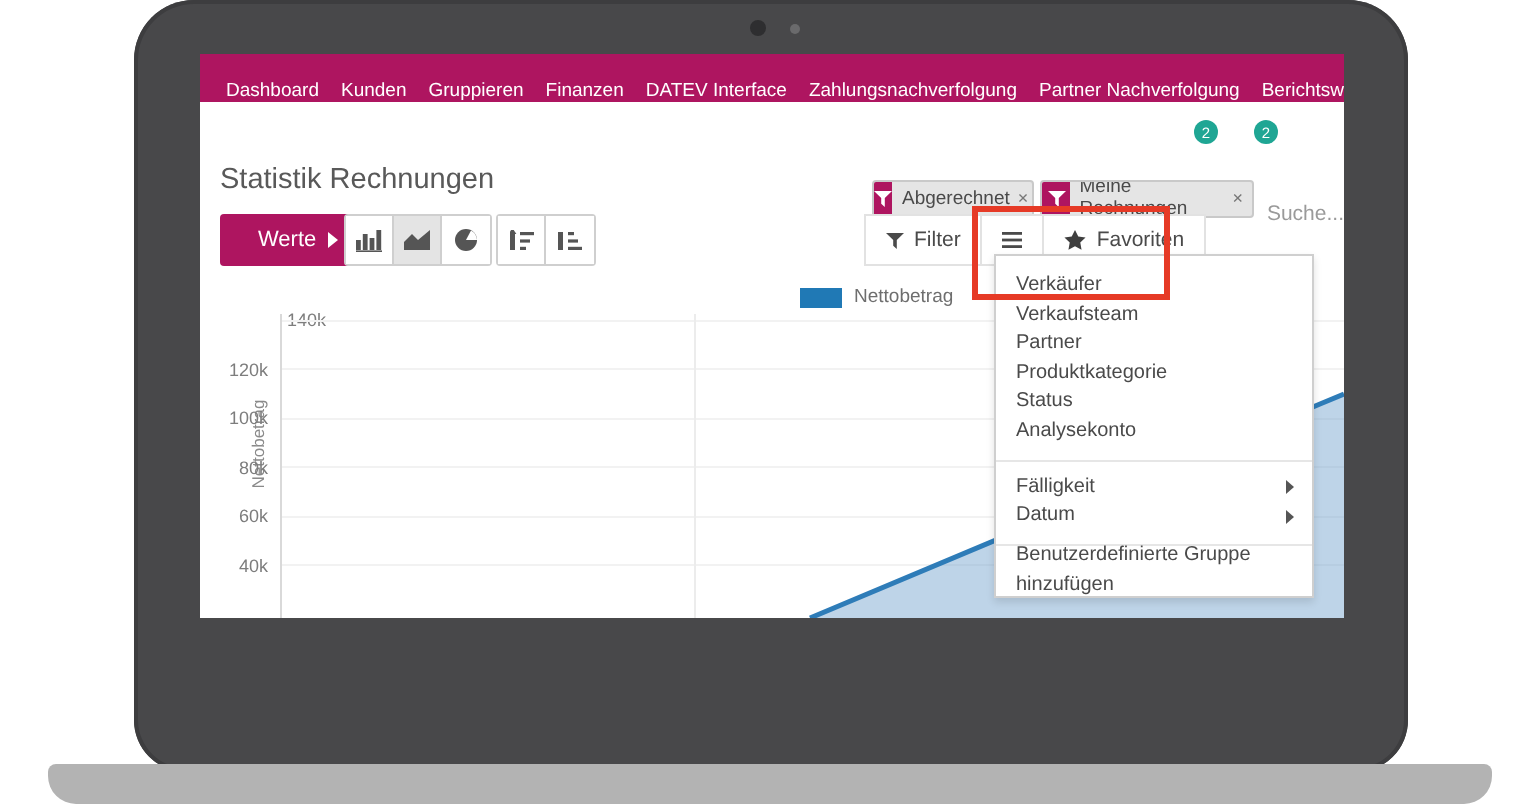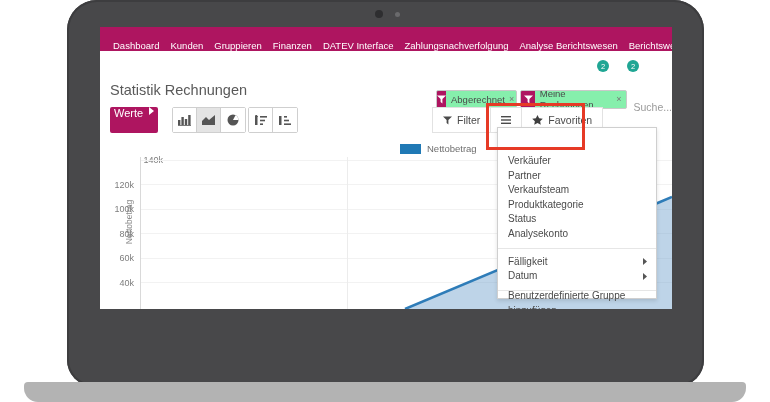--- a/index.html
+++ b/index.html
@@ -23,47 +23,47 @@
             display:flex; align-items:flex-end; gap:11px; padding-left:13px; white-space:nowrap; }
   .nav-item { color:#fff; font-size:9.5px; cursor:pointer; }
 
   .badge { position:absolute; width:12px; height:12px; border-radius:50%; background:#1fa694;
            color:#fff; font-size:7.5px; display:flex; align-items:center; justify-content:center; }
 
   .page-title { position:absolute; left:10px; top:55px; font-size:14.5px; color:#595959; }
 
   
   .search-row { position:absolute; left:336px; top:58px; display:flex; align-items:center; gap:3px; }
-  .facet { display:flex; align-items:stretch; height:19px; border:1px solid #c9c9c9; background:#86efac; border-radius:2px; overflow:hidden; }
+  .facet { display:flex; align-items:stretch; height:19px; border:1px solid #c9c9c9; background:#e5e5e5; border-radius:2px; overflow:hidden; }
   .facet-icon { width:15px; background:#ae1560; display:flex; align-items:center; justify-content:center; }
   .facet-label { display:flex; align-items:center; gap:4px; padding:0 5px; font-size:9.5px; color:#4a4a4a; }
   .facet-x { color:#777; font-size:9px; cursor:pointer; }
   .search-placeholder { font-size:10.5px; color:#9a9a9a; padding-left:3px;margin-top:16px; }
 
   
-  .btn-values { position:absolute; left:10px; top:80px; height:26px; padding:0 4px;
+  .btn-values { position:absolute; left:10px; top:80px; height:26px; padding:0 19px;
                 background:#ae1560; color:#fff; font-size:11px; border:none; border-radius:2px;
-                display:flex; align-items:flex-start; gap:6px; cursor:pointer; }
+                display:flex; align-items:center; gap:6px; cursor:pointer; }
   .icon-group { position:absolute; top:80px; display:flex; height:26px; border:1px solid #cfcfcf; border-radius:2px; background:#fff; }
   .icon-btn { width:24px; display:flex; align-items:center; justify-content:center; border-right:1px solid #cfcfcf; cursor:pointer; background:#fff; }
   .icon-btn:last-child { border-right:none; }
   .icon-btn.active { background:#e4e4e4; }
 
   .right-btns { position:absolute; left:332px; top:80px; display:flex; height:26px; }
   .flat-btn { display:flex; align-items:center; gap:5px; padding:0 10px; background:#fff;
               border:1px solid #e2e2e2; border-left:none; font-size:10.5px; color:#4a4a4a; cursor:pointer; }
   .flat-btn:first-child { border-left:1px solid #e2e2e2; }
 
   
   .red-rect { position:absolute; left:386px; top:76px; width:99px; height:47px;
               border:3px solid #e63a26; z-index:40; pointer-events:none; }
 
   
   .dropdown { position:absolute; left:397px; top:100px; width:160px; height:172px; background:#fff;
-              border:1px solid #cfcfcf; box-shadow:0 2px 4px rgba(0,0,0,.12); z-index:30; padding-top:26px; }
+              border:1px solid #cfcfcf; box-shadow:0 2px 4px rgba(0,0,0,.12); z-index:30; padding-top:8px; }
   .menu-item { height:14.6px; line-height:14.6px; padding-left:10px; font-size:10px; color:#4a4a4a;
                cursor:pointer; display:flex; align-items:center; }
   .menu-item .grow { flex:1; }
   .menu-sep { height:0; border-top:1px solid #e6e6e6; margin:6px 0; }
   .submenu-caret { margin-right:9px; }
 
   
   .chart-ylabel { position:absolute; left:-1px; top:190px; font-size:8.5px; color:#8a8a8a;
                   transform:rotate(-90deg); transform-origin:center; width:60px; text-align:center; }
   .tick { position:absolute; width:26px; text-align:right; font-size:9px; color:#7d7d7d; left:8px; }
@@ -88,21 +88,21 @@
 
   <div class="screen">
 
     <div class="navbar">
       <span class="nav-item">Dashboard</span>
       <span class="nav-item">Kunden</span>
       <span class="nav-item">Gruppieren</span>
       <span class="nav-item">Finanzen</span>
       <span class="nav-item">DATEV Interface</span>
       <span class="nav-item">Zahlungsnachverfolgung</span>
-      <span class="nav-item">Analyse Berichtswesen</span>
+      <span class="nav-item">Partner Nachverfolgung</span>
       <span class="nav-item">Berichtswesen</span>
 
     </div>
 
     <div class="badge" style="left:497px; top:33px;">2</div>
     <div class="badge" style="left:527px; top:33px;">2</div>
 
     <div class="page-title">Statistik Rechnungen</div>
 
     <div class="search-row">
@@ -224,22 +224,22 @@
       <span class="legend-label">Nettobetrag</span>
     </div>
 
     <svg class="chart-svg" width="532" height="152" viewBox="0 0 532 152">
       <path d="M265,152 L520,45 L532,40 L532,152 Z" fill="rgba(110,160,205,0.45)"></path>
       <path d="M265,152 L520,45 L532,40" fill="none" stroke="#2e7cb8" stroke-width="2.5"></path>
     </svg>
 
     <div class="dropdown">
       <div class="menu-item">Verkäufer</div>
+      <div class="menu-item">Verkaufsteam</div>
       <div class="menu-item">Partner</div>
-      <div class="menu-item">Verkaufsteam</div>
       <div class="menu-item">Produktkategorie</div>
       <div class="menu-item">Status</div>
       <div class="menu-item">Analysekonto</div>
       <div class="menu-sep"></div>
       <div class="menu-item">
         <span>Fälligkeit</span>
           <span class="grow"></span>
         <svg class="submenu-caret" width="4" height="7" viewBox="0 0 4 7">
             <polygon points="0,0 4,3.5 0,7" fill="#555"></polygon>
           </svg>

